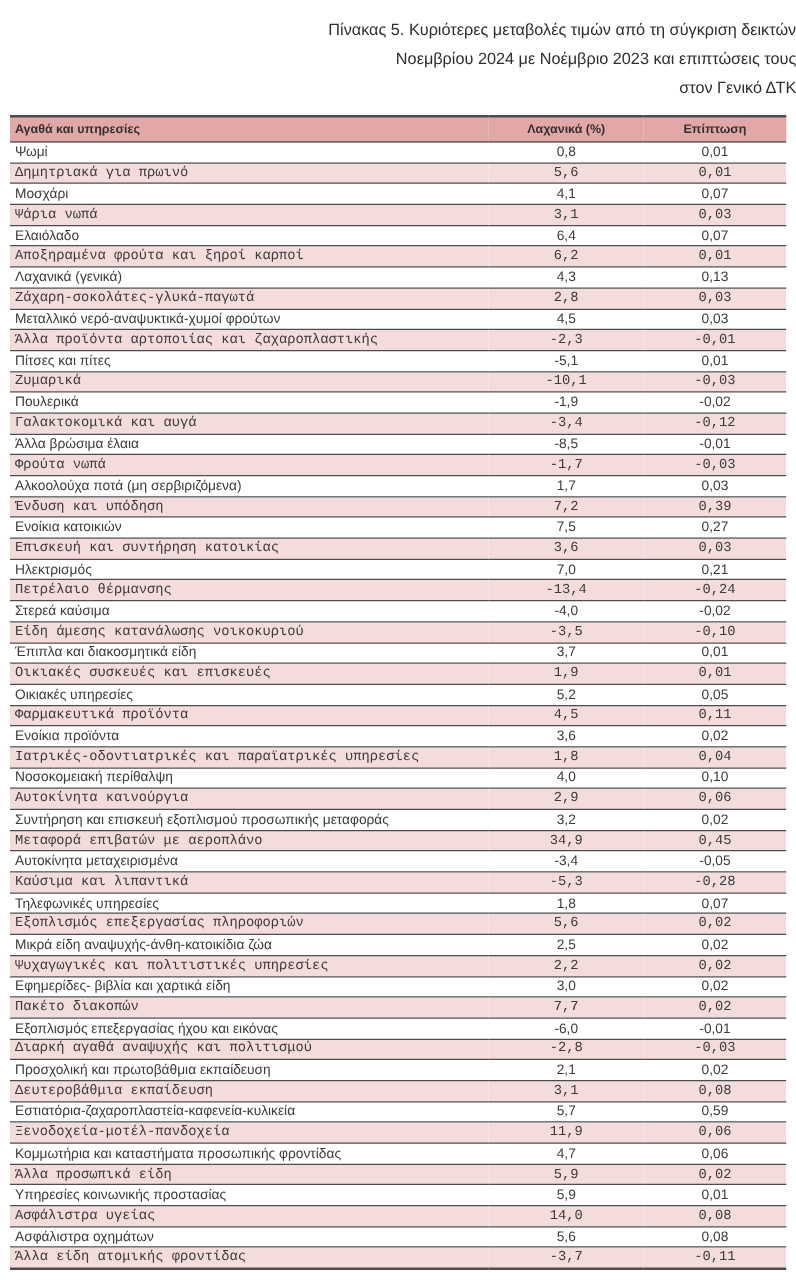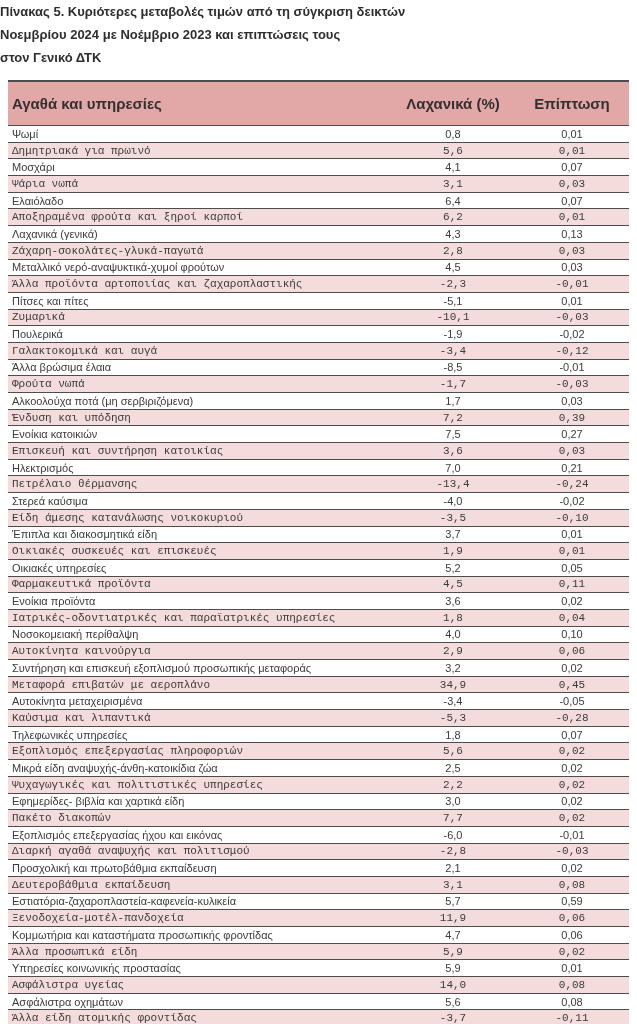--- a/index.html
+++ b/index.html
@@ -10,44 +10,45 @@
     --title:#2e2e2e;
   }
   html,body{margin:0;padding:0;background:#ffffff;}
   body{
     width:637px;height:1024px;
     font-family:"Liberation Sans",sans-serif;
     color:var(--text);
   }
   .page{width:637px;height:1024px;overflow:hidden;background:#ffffff;}
   .title-block{
-    text-align:left;
+    padding-top:12px;
+    text-align:right;
     font-size:13px;
-    font-weight:bold;
+    font-weight:normal;
     color:var(--title);
     line-height:23px;
   }
   table.price-table{
     width:621px;
     margin:11px 8px 0 8px;
     border-collapse:collapse;
     table-layout:fixed;
   }
   col.c-label{width:383px;}
   col.c-change{width:124px;}
   col.c-impact{width:114px;}
   thead th{
     background:var(--header-bg);
     border-top:2px solid var(--border);
     border-bottom:1.5px solid var(--border);
-    font-size:15px;
+    font-size:10px;
     font-weight:bold;
     color:#362f2f;
     height:19px;
-    padding:12px 2px;
+    padding:0 2px;
     vertical-align:middle;
   }
   thead th.goods{text-align:left;padding-left:4px;}
   thead th.num{text-align:center;}
   tbody td{
     border-bottom:1px solid var(--border);
     font-size:11px;
     height:15.7px;
     padding:0 2px;
     vertical-align:middle;

